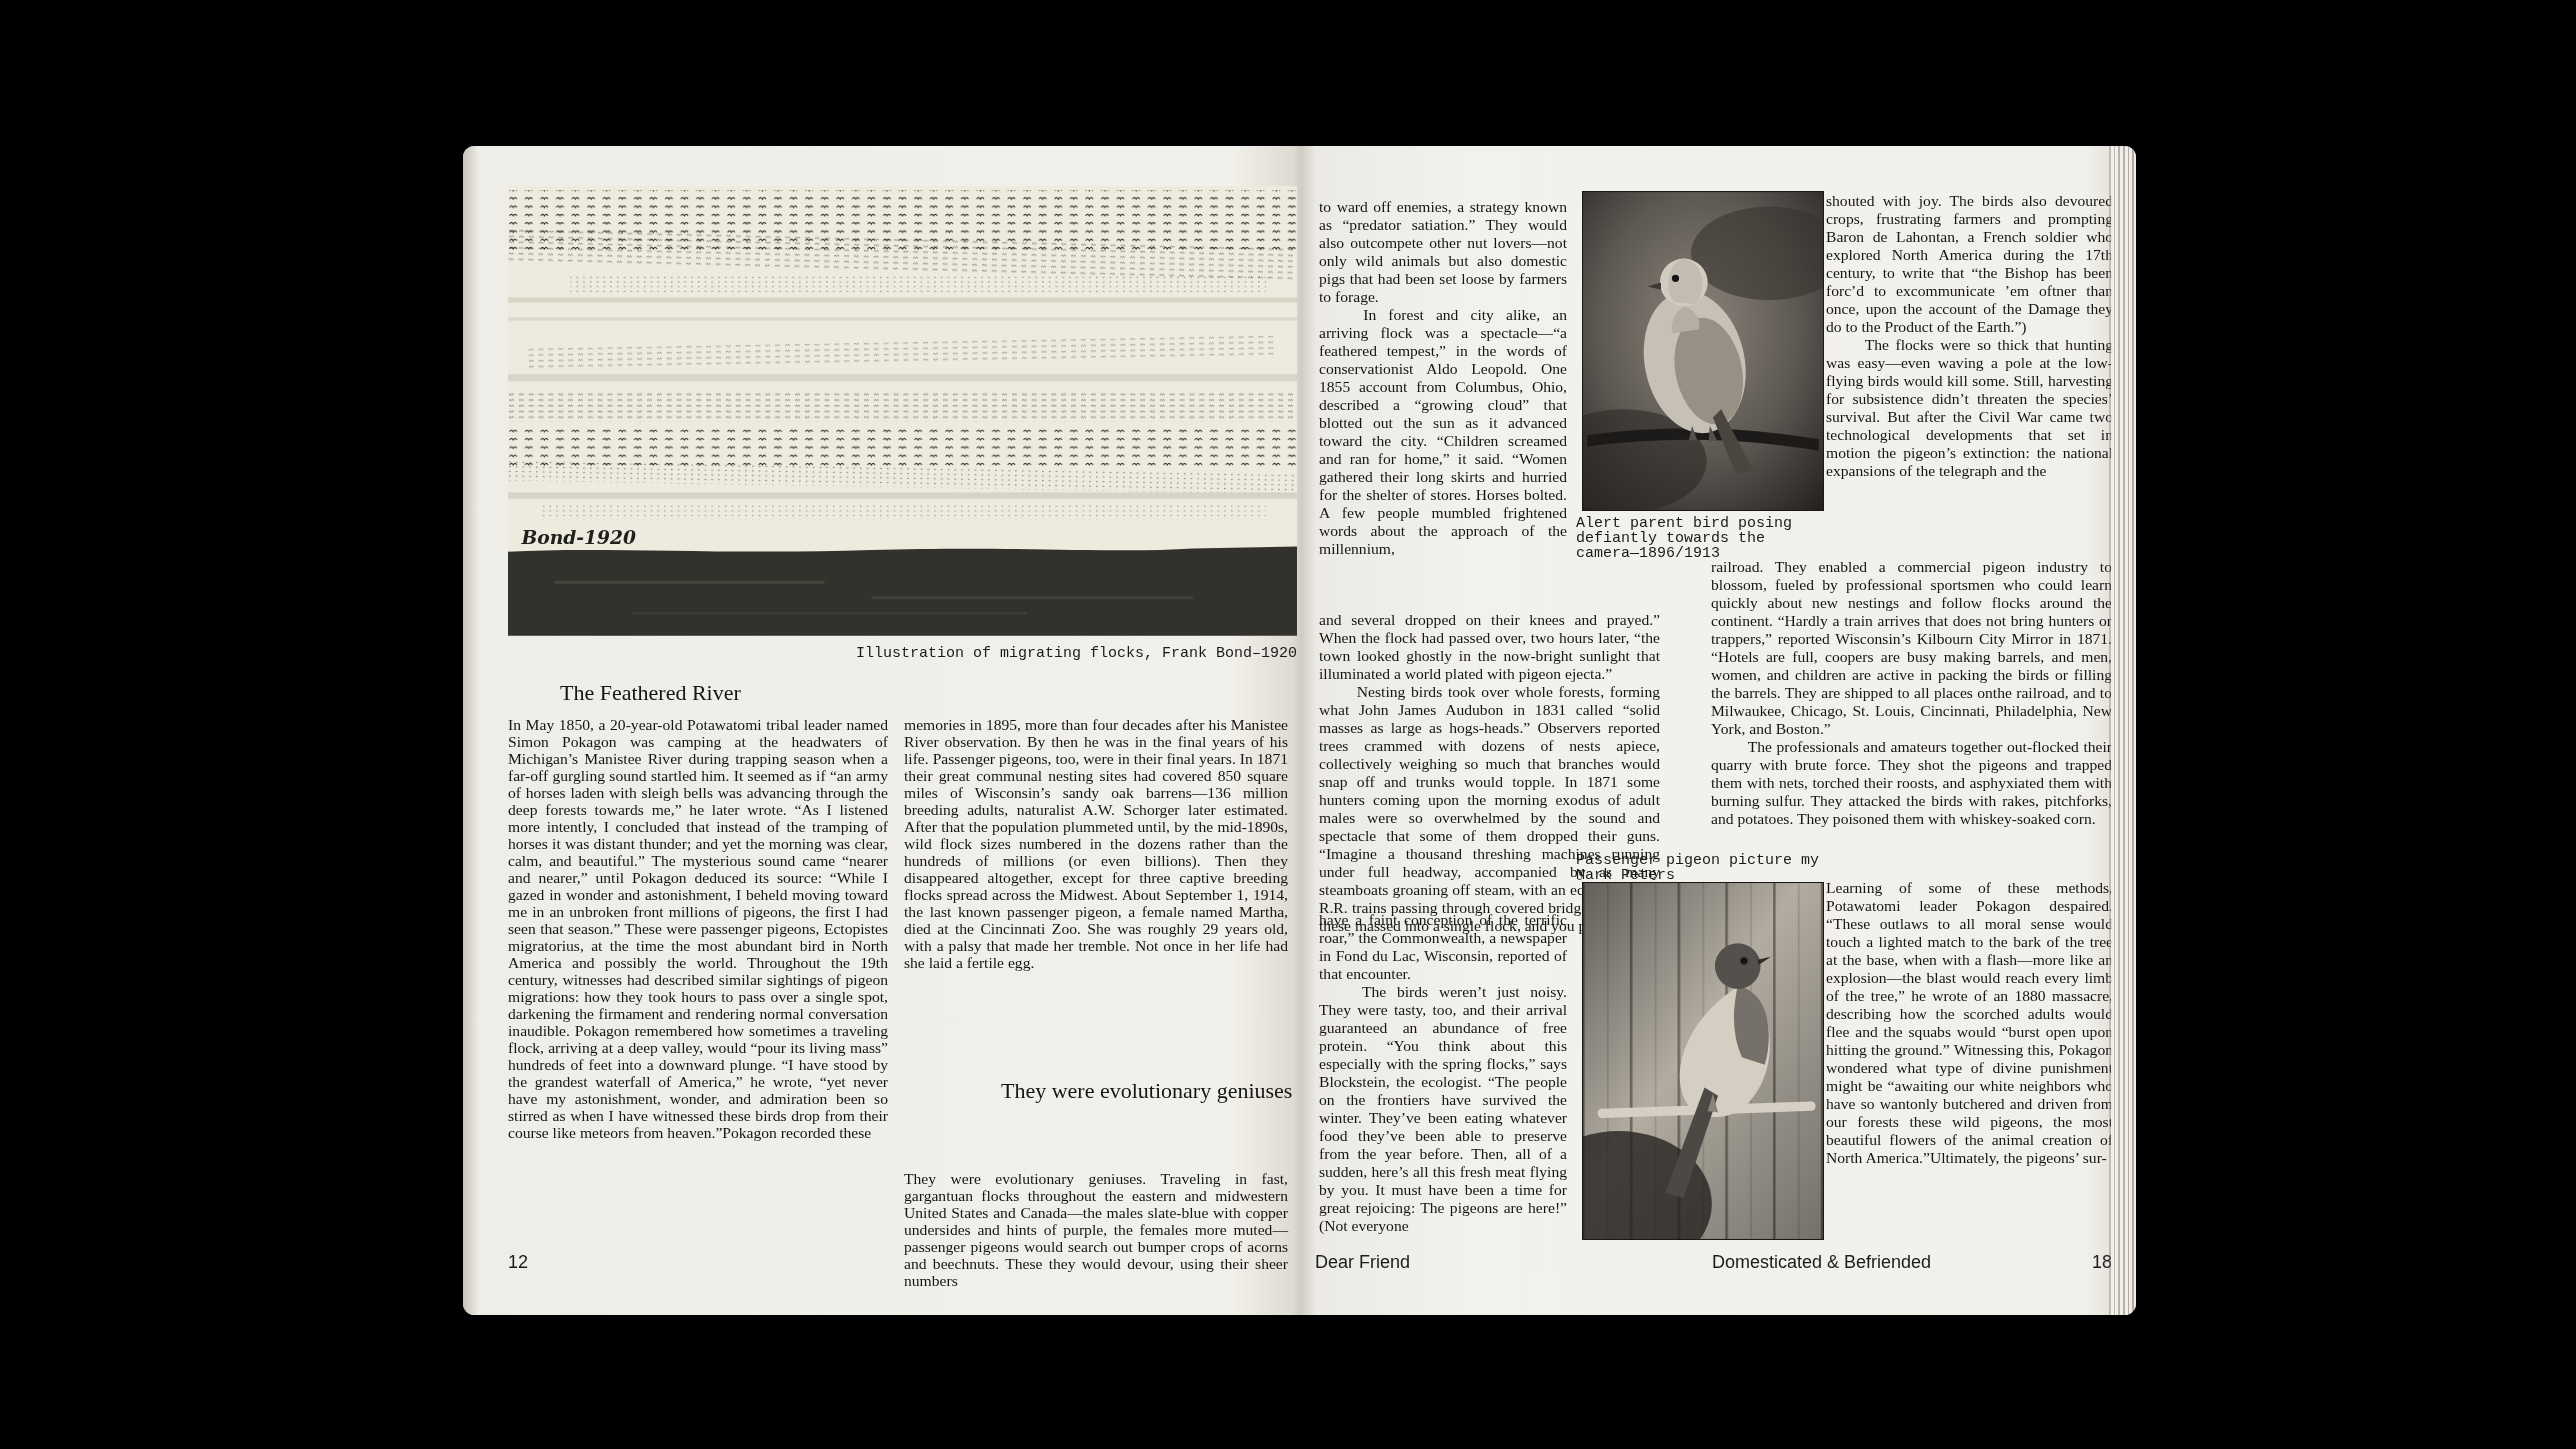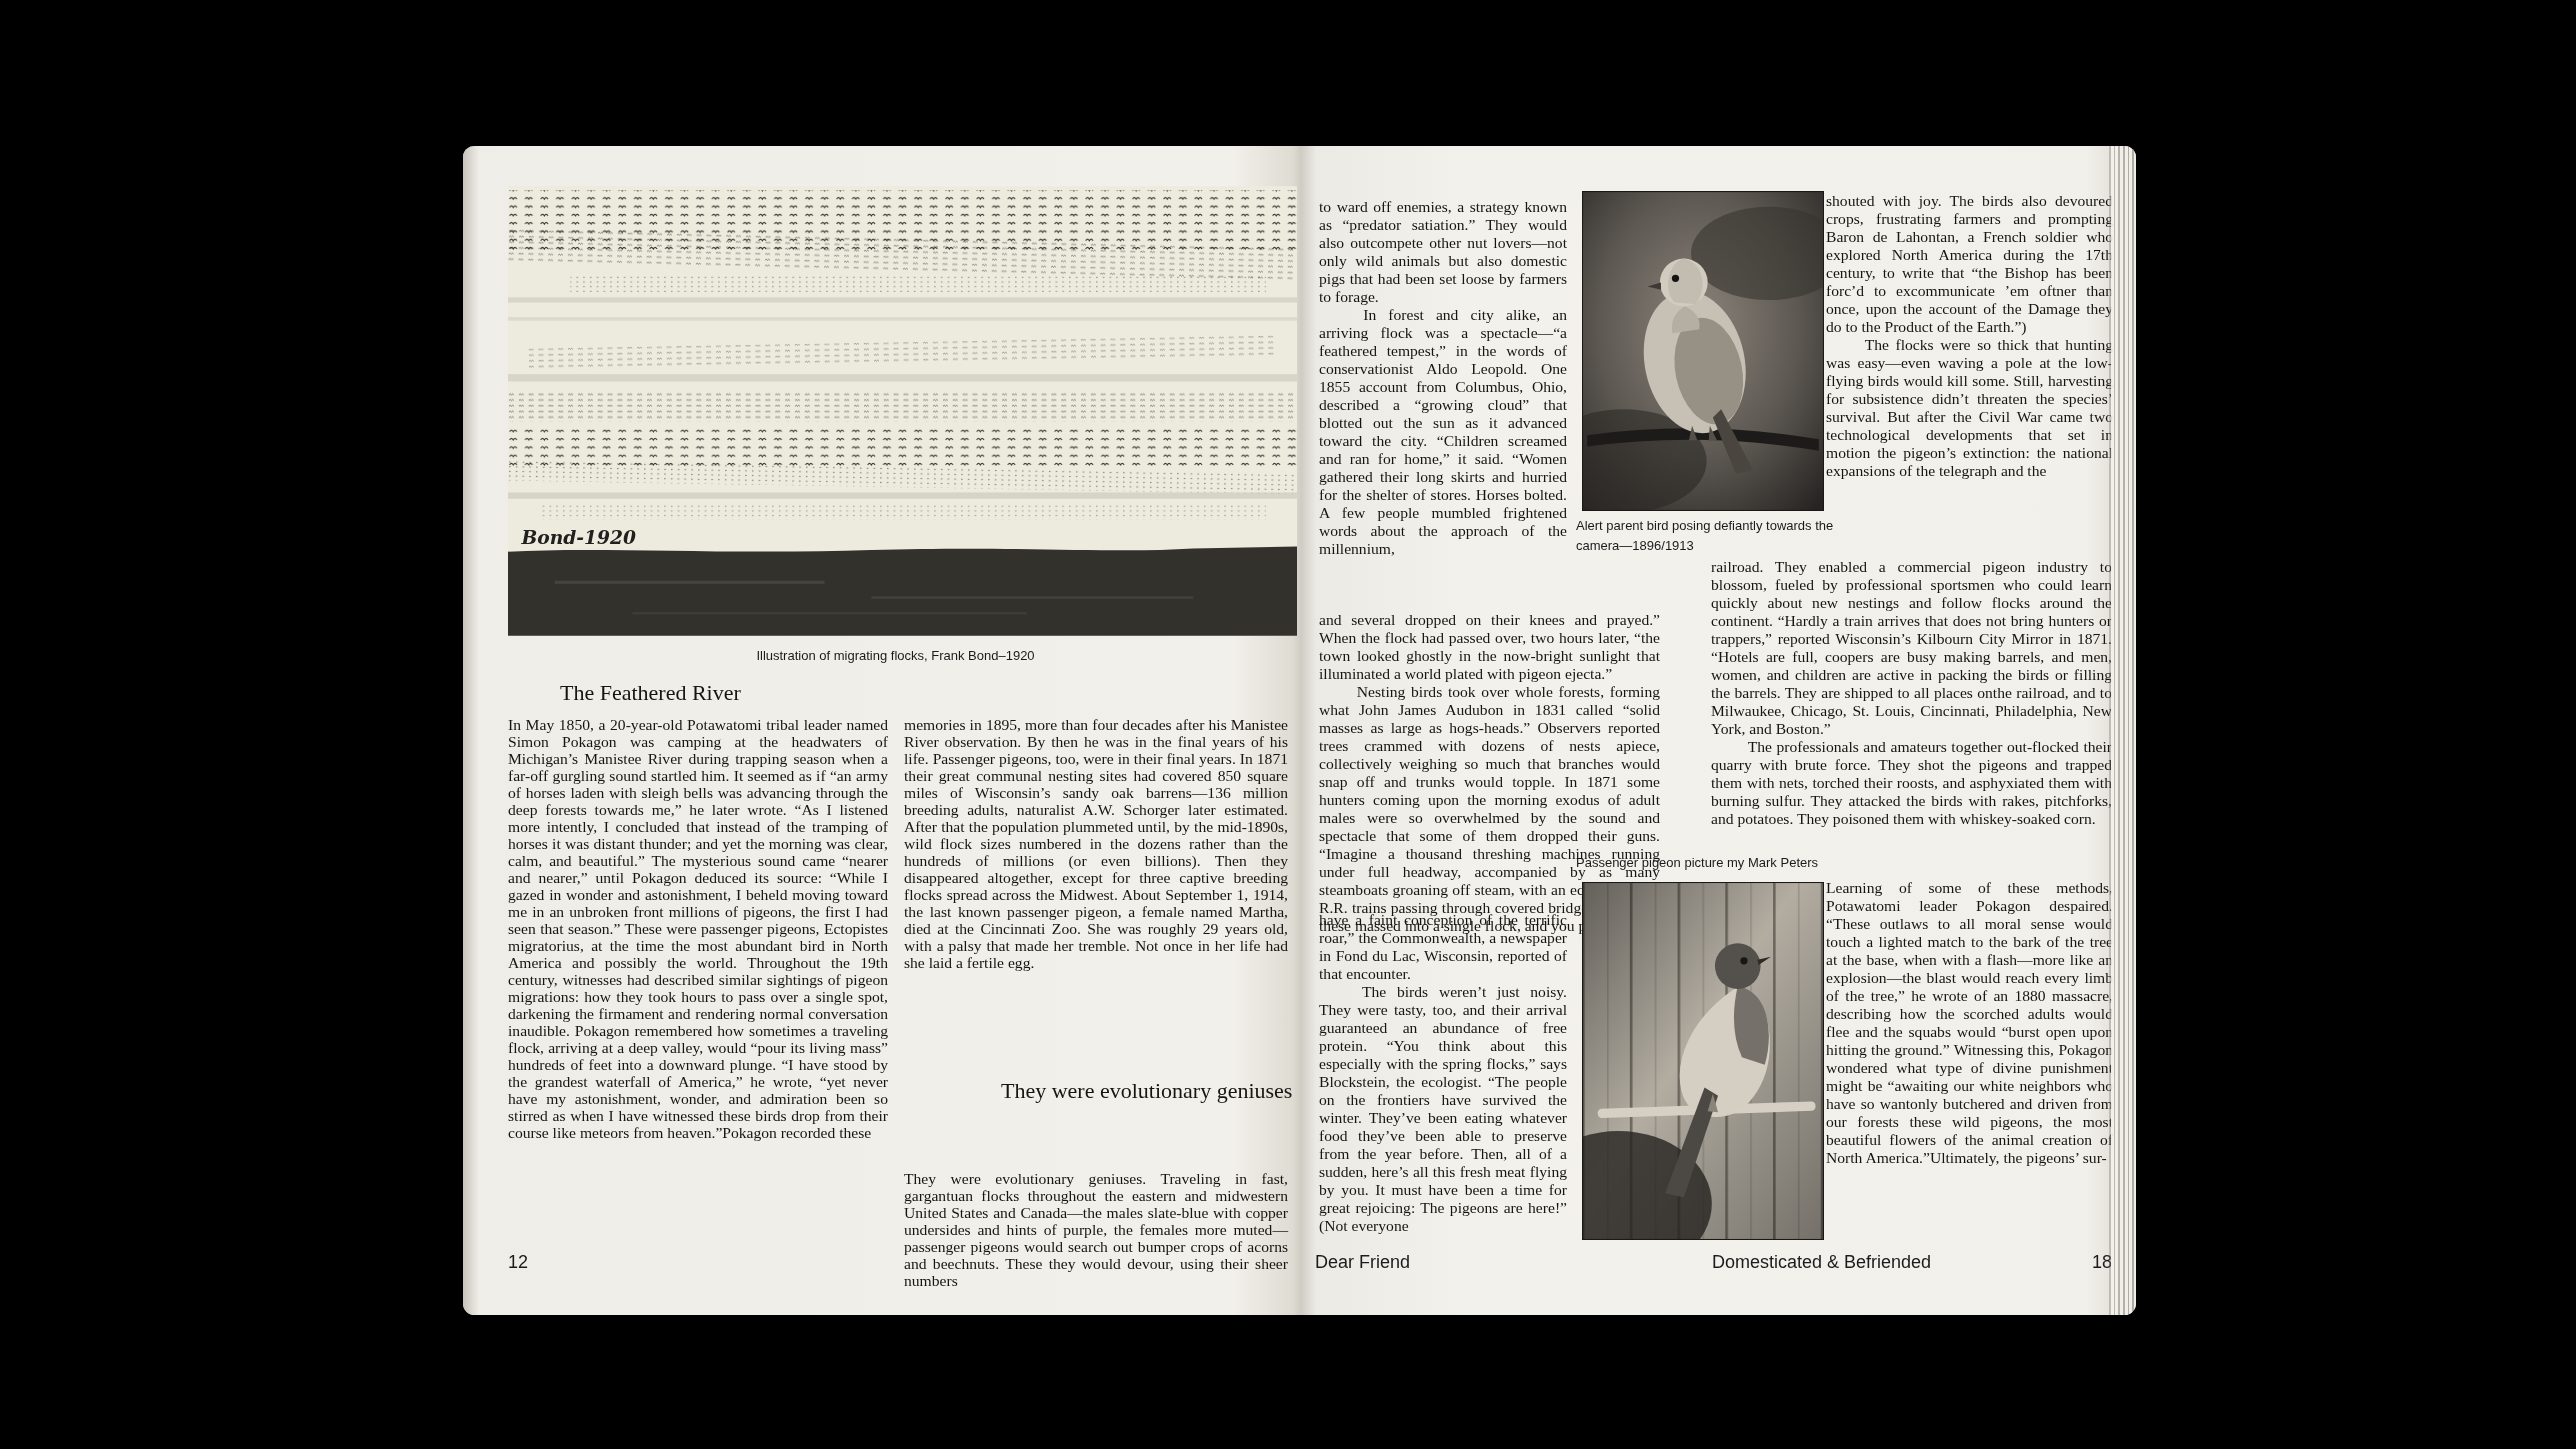--- a/index.html
+++ b/index.html
@@ -9,21 +9,21 @@
     border-radius:11.4px;box-shadow:0 0 31px rgba(0,0,0,.6);}
   .spread::after{content:"";position:absolute;right:0;top:0;width:27px;height:100%;
     border-radius:0 11.4px 11.4px 0;
     background:repeating-linear-gradient(90deg,rgba(120,116,108,.35) 0 1.6px,rgba(244,242,237,.9) 1.6px 4.7px),linear-gradient(90deg,rgba(255,255,255,0),#c9c6be);}
   .spread::before{content:"";position:absolute;left:0;top:0;width:15.6px;height:100%;
     border-radius:11.4px 0 0 11.4px;background:linear-gradient(90deg,#c6c3bb,rgba(255,255,255,0));}
   .block{position:absolute;font-family:"Liberation Serif",serif;font-size:15.6px;line-height:17px;
     color:#161512;text-align:justify;white-space:pre-wrap;tab-size:36px;}
   .rp{line-height:18px;}
   .heading{position:absolute;font-family:"Liberation Serif",serif;font-size:22px;color:#161512;white-space:nowrap;}
-  .caption{position:absolute;font-family:Liberation Sans, sans-serif;font-size:13px;line-height:20px;color:#1b1b1b;white-space:pre-wrap;}
+  .caption{position:absolute;font-family:Liberation Mono, monospace;font-size:15px;line-height:15px;color:#1b1b1b;white-space:pre-wrap;}
   .footer{position:absolute;font-family:"Liberation Sans",sans-serif;font-size:18px;color:#1b1b1b;}
   .img-frame{position:absolute;overflow:hidden;}
   svg{display:block;}
 </style>
 </head>
 <body>
 
 <div class="spread">
 
   <div class="img-frame" style="left:45px;top:40px;width:789px;height:450px;">
@@ -59,21 +59,21 @@
       <rect x="0" y="590" width="1520" height="12" fill="#c2beaf" opacity="0.5"></rect>
       <rect x="60" y="612" width="1400" height="30" fill="url(#flock3)" opacity="0.6"></rect>
       <path d="M0 704 C 180 694, 420 710, 700 701 S 1160 708, 1320 698 L1520 694 L1520 866 L0 866 Z" fill="#32312c"></path>
       <rect x="90" y="760" width="520" height="6" fill="#56544b" opacity="0.55"></rect>
       <rect x="700" y="790" width="620" height="5" fill="#56544b" opacity="0.45"></rect>
       <rect x="240" y="820" width="760" height="5" fill="#504e46" opacity="0.4"></rect>
       <text x="26" y="690" font-family="DejaVu Serif, serif" font-style="italic" font-weight="bold" font-size="36" fill="#20201e">Bond-1920</text>
     </svg>
   </div>
 
-  <div class="caption" style="left:38px;top:500px;width:789px;text-align:center;">Illustration of migrating flocks, Frank Bond–1920</div>
+  <div class="caption" style="left:45px;top:500px;width:789px;text-align:right;">Illustration of migrating flocks, Frank Bond–1920</div>
 
   <div class="heading" style="left:97px;top:534px;">The Feathered River</div>
 
   <div class="block" style="left:45px;top:570px;width:380px;">In May 1850, a 20-year-old Potawatomi tribal leader named Simon Pokagon was camping at the headwaters of Michigan’s Manistee River during trapping season when a far-off gurgling sound startled him. It seemed as if “an army of horses laden with sleigh bells was advancing through the deep forests towards me,” he later wrote. “As I listened more intently, I concluded that instead of the tramping of horses it was distant thunder; and yet the morning was clear, calm, and beautiful.” The mysterious sound came “nearer and nearer,” until Pokagon deduced its source: “While I gazed in wonder and astonishment, I beheld moving toward me in an unbroken front millions of pigeons, the first I had seen that season.” These were passenger pigeons, Ectopistes migratorius, at the time the most abundant bird in North America and possibly the world. Throughout the 19th century, witnesses had described similar sightings of pigeon migrations: how they took hours to pass over a single spot, darkening the firmament and rendering normal conversation inaudible. Pokagon remembered how sometimes a traveling flock, arriving at a deep valley, would “pour its living mass” hundreds of feet into a downward plunge. “I have stood by the grandest waterfall of America,” he wrote, “yet never have my astonishment, wonder, and admiration been so stirred as when I have witnessed these birds drop from their course like meteors from heaven.”Pokagon recorded these</div>
 
   <div class="block" style="left:441px;top:570px;width:384px;">memories in 1895, more than four decades after his Manistee River observation. By then he was in the final years of his life. Passenger pigeons, too, were in their final years. In 1871 their great communal nesting sites had covered 850 square miles of Wisconsin’s sandy oak barrens—136 million breeding adults, naturalist A.W. Schorger later estimated. After that the population plummeted until, by the mid-1890s, wild flock sizes numbered in the dozens rather than the hundreds of millions (or even billions). Then they disappeared altogether, except for three captive breeding flocks spread across the Midwest. About September 1, 1914, the last known passenger pigeon, a female named Martha, died at the Cincinnati Zoo. She was roughly 29 years old, with a palsy that made her tremble. Not once in her life had she laid a fertile egg.</div>
 
   <div class="heading" style="left:538px;top:932px;">They were evolutionary geniuses</div>
 
   <div class="block" style="left:441px;top:1024px;width:384px;">They were evolutionary geniuses. Traveling in fast, gargantuan flocks throughout the eastern and midwestern United States and Canada—the males slate-blue with copper undersides and hints of purple, the females more muted—passenger pigeons would search out bumper crops of acorns and beechnuts. These they would devour, using their sheer numbers</div>

